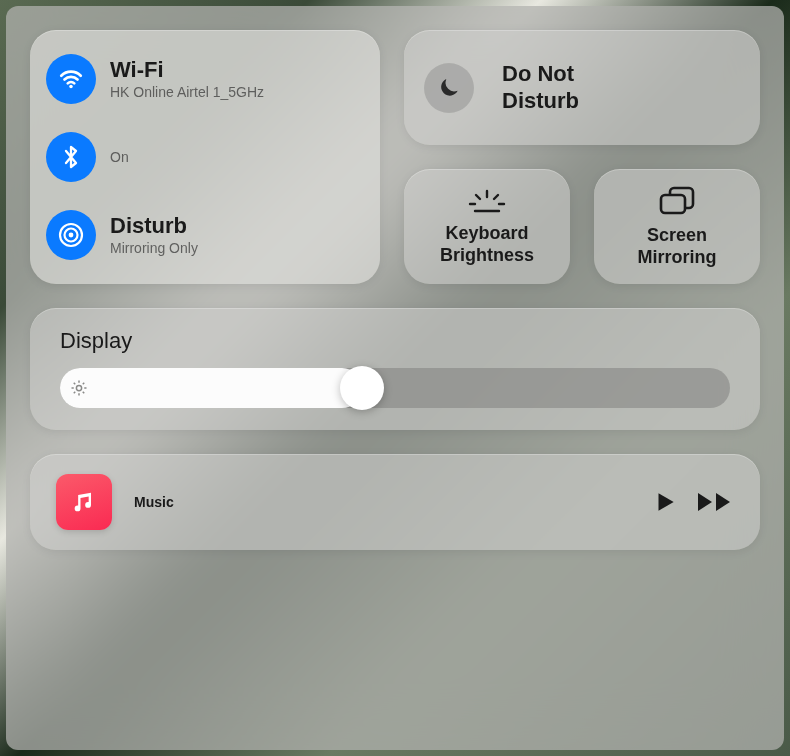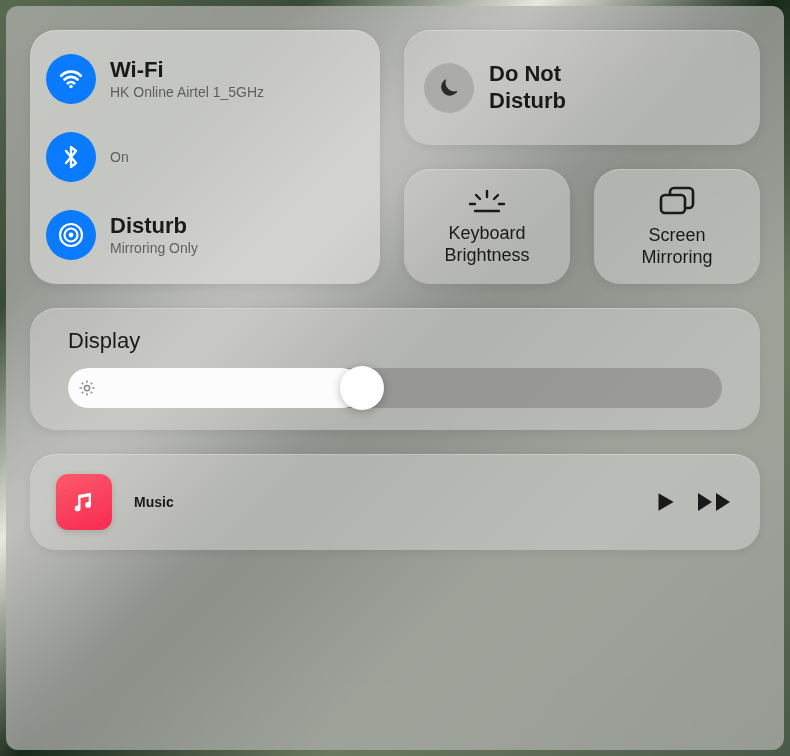--- a/index.html
+++ b/index.html
@@ -50,39 +50,40 @@
     width: 50px; height: 50px; border-radius: 50%;
     display: flex; align-items: center; justify-content: center;
     flex-shrink: 0;
   }
   .blue { background: #0a7aff; }
   .gray-circle { background: rgba(120,120,120,0.35); }
   .conn-text { display: flex; flex-direction: column; line-height: 1.2; }
   .conn-title { font-size: 22px; font-weight: 600; color: #1a1a1a; }
   .conn-sub { font-size: 14px; color: rgba(50,50,50,0.7); }
   .dnd-tile {
-    display: flex; align-items: center; gap: 15px;
+    display: flex; align-items: center; gap: 28px;
     padding: 4px 20px;
   }
   .dnd-text { font-size: 22px; font-weight: 600; color: #1a1a1a; line-height: 1.2; }
   .secondary-grid {
     display: grid;
     grid-template-columns: 1fr 1fr;
     gap: 24px;
+    font-weight: bold;
   }
   .mini-tile {
     display: flex; flex-direction: column; align-items: center; justify-content: center;
     gap: 8px;
     padding: 8px;
   }
   .mini-label { font-size: 18px; color: #1a1a1a; text-align: center; line-height: 1.2; white-space: pre-line; }
   .slider-card {
     background: rgba(210,210,206,0.55);
     border-radius: 26px;
-    padding: 20px 38px 22px;
+    padding: 20px 30px 22px;
     box-shadow: 0 1px 0 rgba(255,255,255,0.25) inset, 0 2px 10px rgba(0,0,0,0.08);
   }
   .slider-title { font-size: 22px; font-weight: 500; color: #1a1a1a; margin-bottom: 14px; }
   .slider-track {
     position: relative;
     height: 40px;
     background: rgba(130,130,128,0.55);
     border-radius: 20px;
     overflow: visible;
   }

